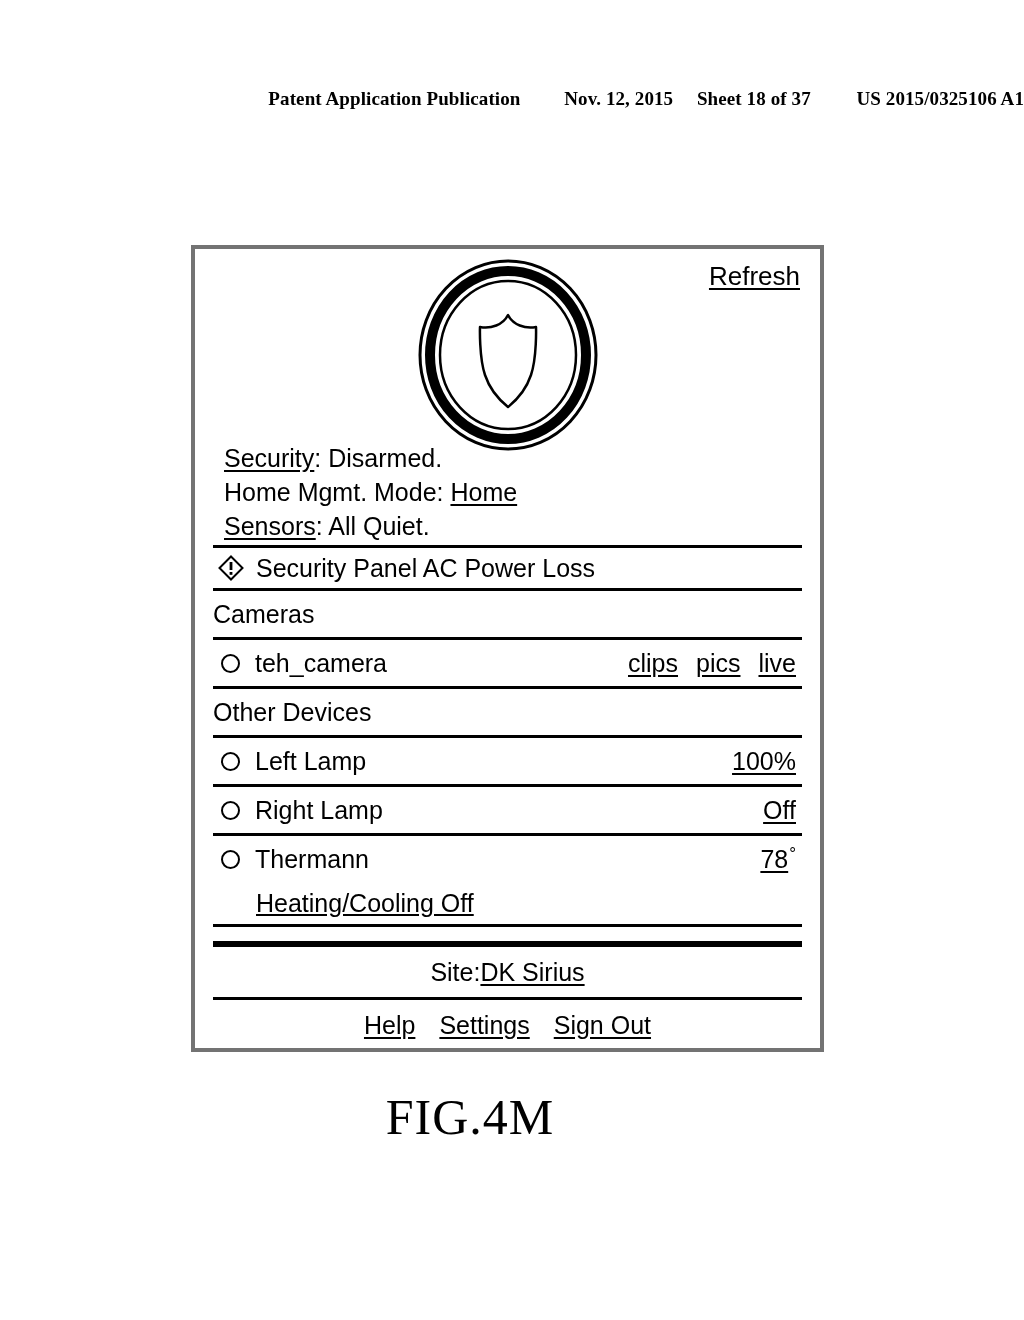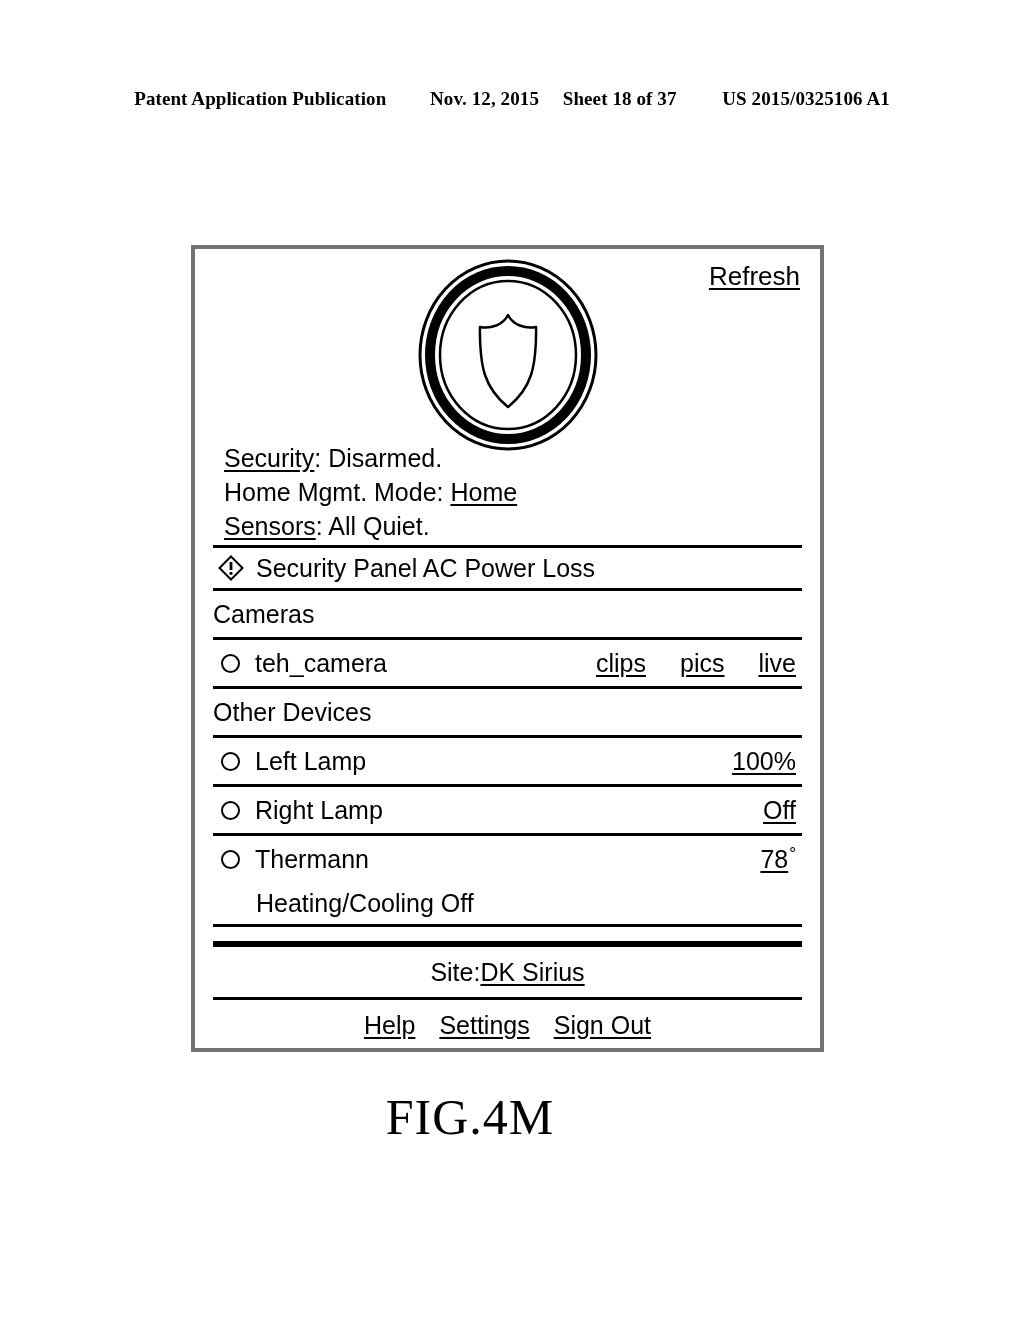--- a/index.html
+++ b/index.html
@@ -15,21 +15,21 @@
     color: #000000;
     overflow: hidden;
   }
 
   
   .patent-header {
     position: absolute;
     top: 88px;
     left: 0;
     width: 1024px;
-    text-align: center;
+    text-align: right;
     font-family: "Liberation Serif", serif;
     font-weight: bold;
     font-size: 19px;
     letter-spacing: 0.1px;
     white-space: nowrap;
   }
   .patent-header .seg { display: inline-block; }
   .gap-lg { display: inline-block; width: 34px; }
   .gap-md { display: inline-block; width: 14px; }
   .gap-xl { display: inline-block; width: 36px; }
@@ -118,21 +118,21 @@
   .row.center { justify-content: flex-start; }
   .row .left-group {
     display: flex;
     align-items: center;
     flex: 1 1 auto;
     min-width: 0;
   }
   .row .right-group {
     display: flex;
     align-items: baseline;
-    gap: 34px;
+    gap: 18px;
     flex: 0 0 auto;
     padding-right: 6px;
     justify-content: flex-end;
   }
   .link {
     text-decoration: underline;
     text-underline-offset: 3px;
   }
 
   .radio-icon {
@@ -157,20 +157,21 @@
   }
 
   .sub-row {
     position: relative;
     height: 42px;
     display: flex;
     align-items: center;
     font-size: 25px;
     padding-left: 43px;
     white-space: nowrap;
+    text-decoration: underline;
   }
 
   .deg {
     font-size: 17px;
     vertical-align: super;
     text-decoration: none;
     display: inline-block;
     margin-left: 1px;
   }
   .temp-val { text-decoration: underline; text-underline-offset: 3px; }

